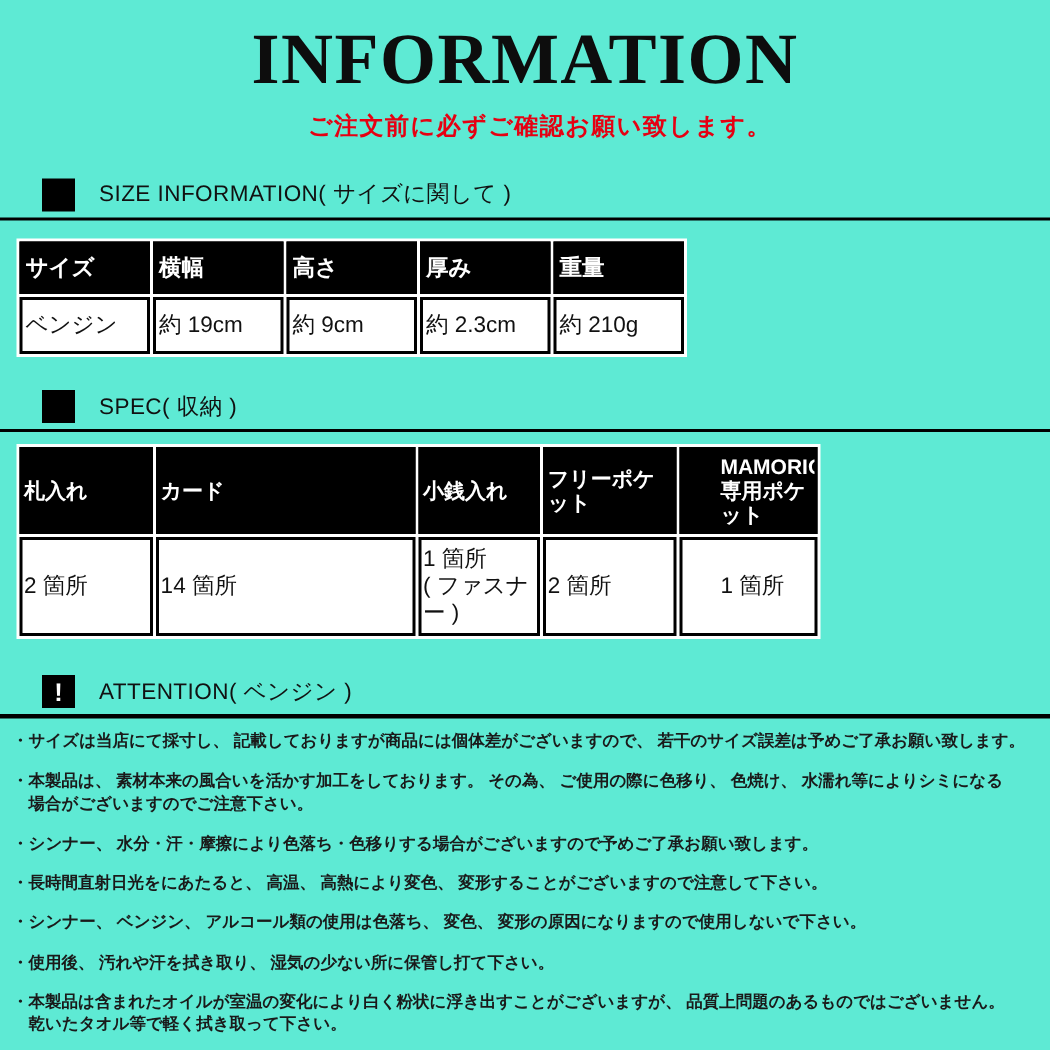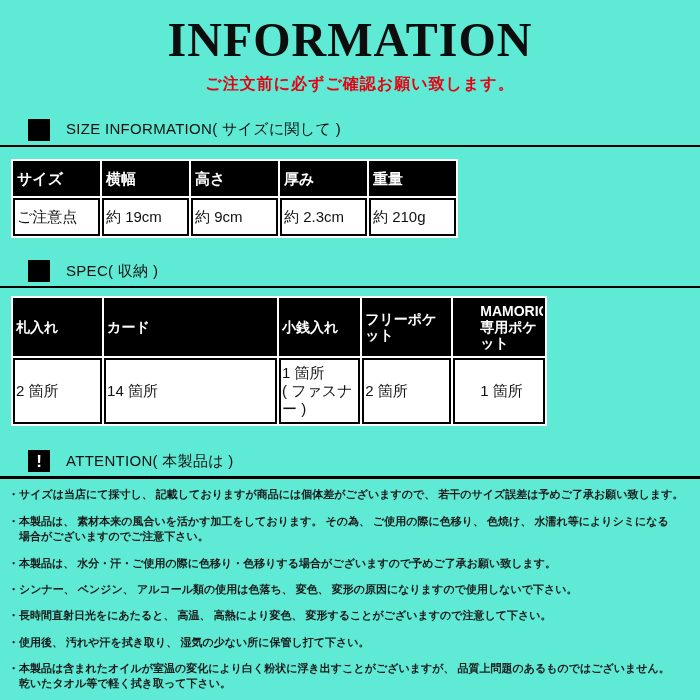--- a/index.html
+++ b/index.html
@@ -130,21 +130,21 @@
           <tr>
             <th>サイズ</th>
             <th>横幅</th>
             <th>高さ</th>
             <th>厚み</th>
             <th>重量</th>
           </tr>
         </thead>
         <tbody>
           <tr>
-            <td>ご注意点</td>
+            <td>ベンジン</td>
             <td>約 19cm</td>
             <td>約 9cm</td>
             <td>約 2.3cm</td>
             <td>約 210g</td>
           </tr>
         </tbody>
       </table>
   </div>
 
   <div id="section-spec">
@@ -177,29 +177,29 @@
           </tr>
         </tbody>
       </table>
   </div>
 
   <div id="section-attention">
     <div class="section-header">
       <span class="sq">
           <span>!</span>
         </span>
-      <span class="section-label">ATTENTION( 本製品は )</span>
+      <span class="section-label">ATTENTION( ベンジン )</span>
     </div>
     <div class="divider thick"></div>
     <div class="notes">
         <p class="note">・サイズは当店にて採寸し、 記載しておりますが商品には個体差がございますので、 若干のサイズ誤差は予めご了承お願い致します。</p>
         <p class="note">・本製品は、 素材本来の風合いを活かす加工をしております。 その為、 ご使用の際に色移り、 色焼け、 水濡れ等によりシミになる
 場合がございますのでご注意下さい。</p>
-        <p class="note">・本製品は、 水分・汗・ご使用の際に色移り・色移りする場合がございますので予めご了承お願い致します。</p>
+        <p class="note">・シンナー、 水分・汗・摩擦により色落ち・色移りする場合がございますので予めご了承お願い致します。</p>
+        <p class="note">・長時間直射日光をにあたると、 高温、 高熱により変色、 変形することがございますので注意して下さい。</p>
         <p class="note">・シンナー、 ベンジン、 アルコール類の使用は色落ち、 変色、 変形の原因になりますので使用しないで下さい。</p>
-        <p class="note">・長時間直射日光をにあたると、 高温、 高熱により変色、 変形することがございますので注意して下さい。</p>
         <p class="note">・使用後、 汚れや汗を拭き取り、 湿気の少ない所に保管し打て下さい。</p>
         <p class="note">・本製品は含まれたオイルが室温の変化により白く粉状に浮き出すことがございますが、 品質上問題のあるものではございません。
 乾いたタオル等で軽く拭き取って下さい。</p>
       </div>
   </div>
 
 </div>
 
 </body></html>

